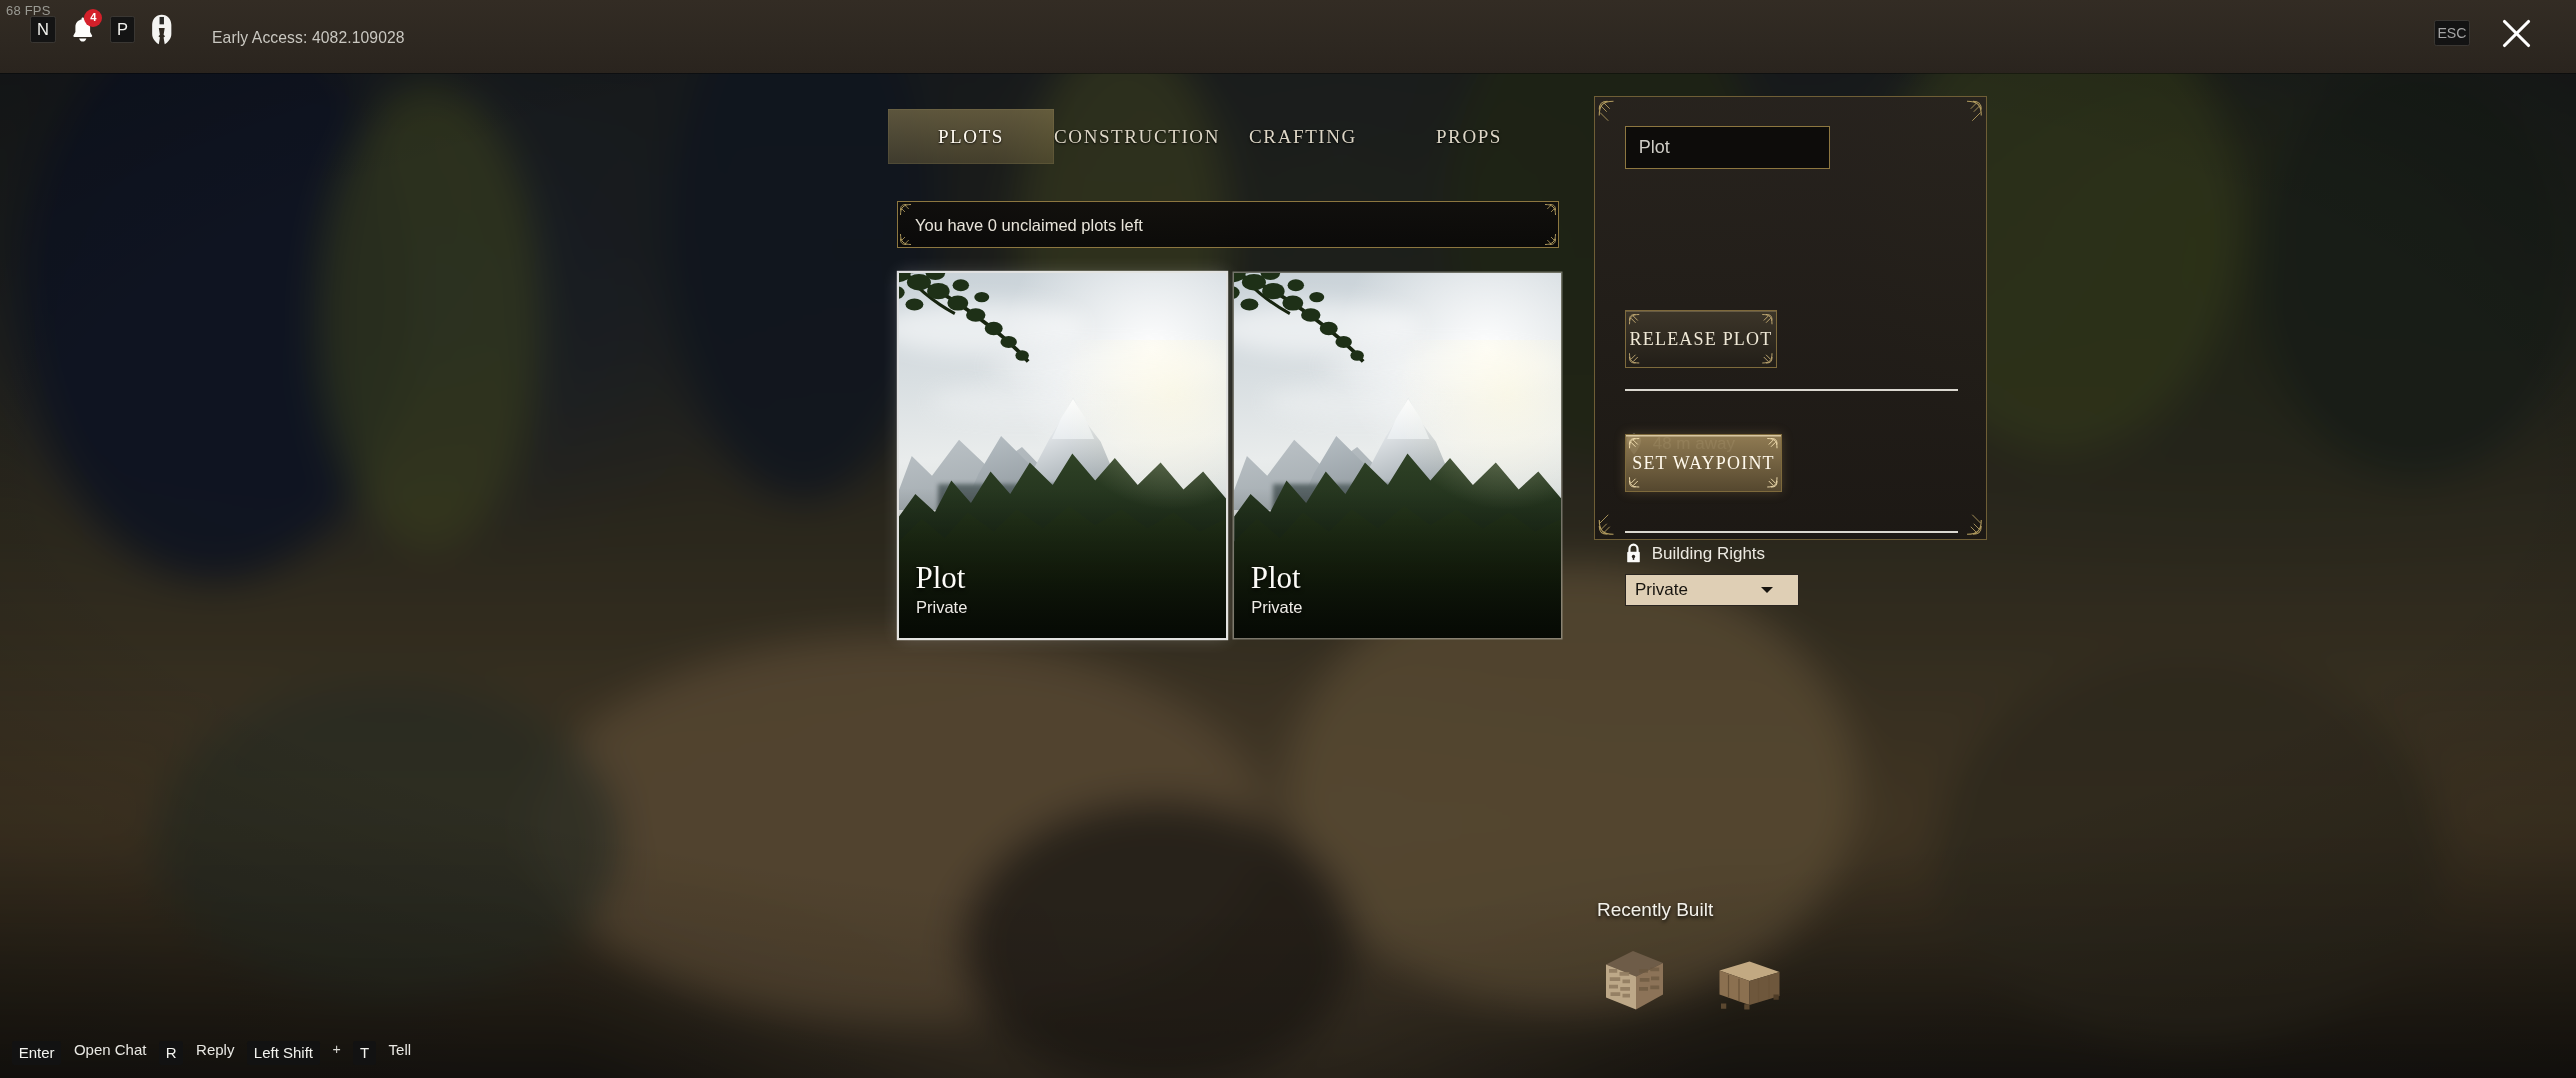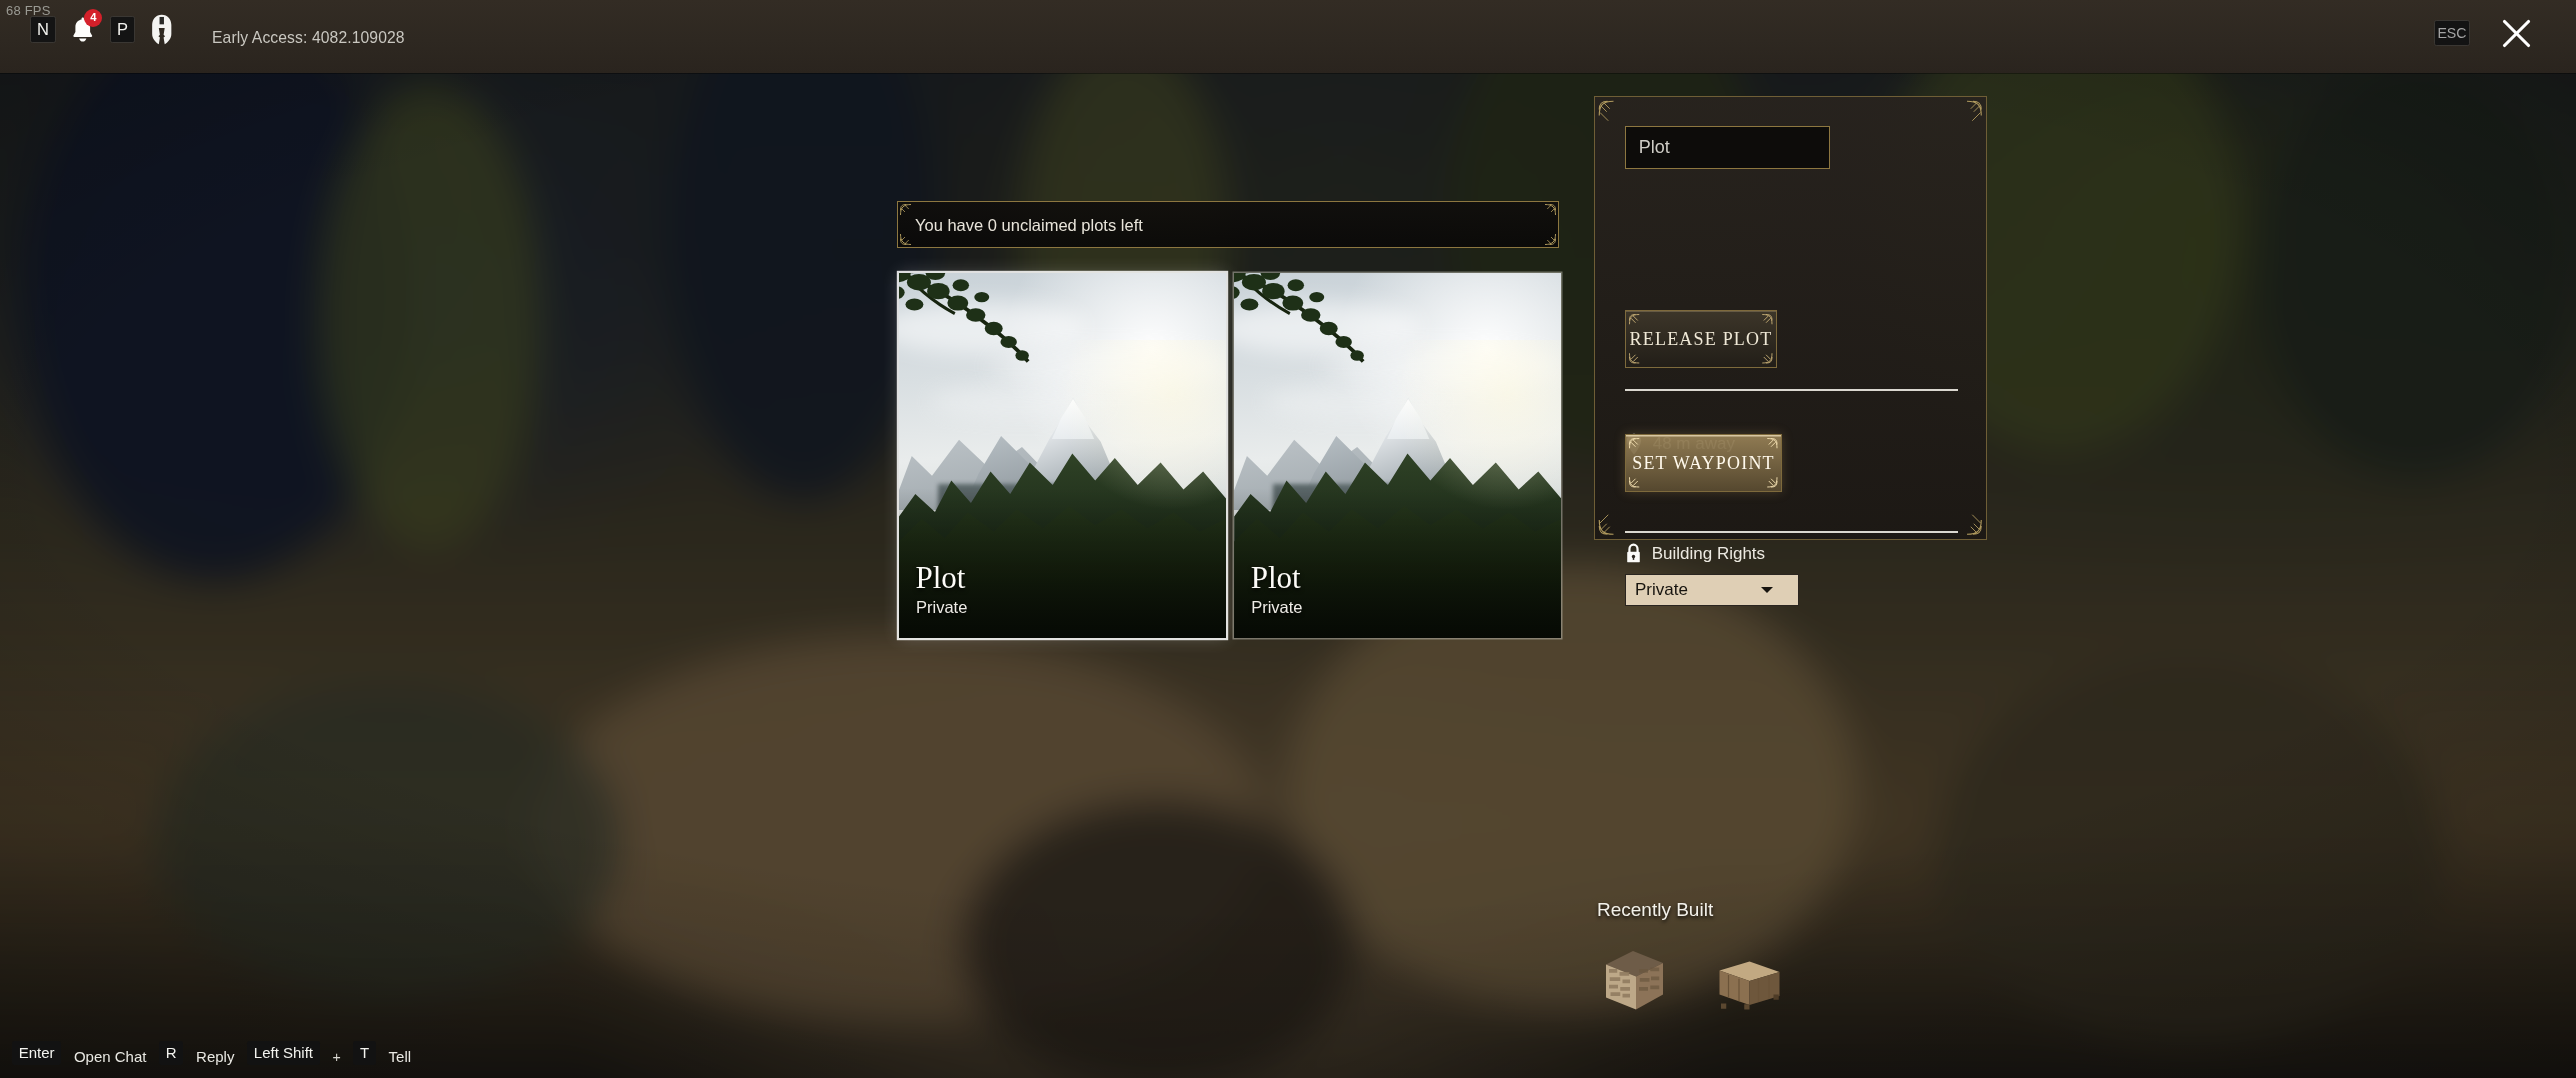--- a/index.html
+++ b/index.html
@@ -179,21 +179,21 @@
   .caret { width:0; height:0; border-left:6px solid transparent; border-right:6px solid transparent;
     border-top:6.7px solid #17140f; margin-right:16.5px; }
 
   
   .recent { position:absolute; left:1597px; top:899px; z-index:12; }
   .recent-title { font-size:19px; color:#f3f1ea; text-shadow:0 1.5px 3.7px rgba(0,0,0,.85); }
   .recent-items { margin-top:24px; display:flex; gap:43px; align-items:flex-end; }
   .ritem { width:72px; height:66px; position:relative; cursor:pointer; }
 
   
-  .hints { position:absolute; left:12px; bottom:13.5px; display:flex; align-items:flex-end; gap:12.7px; z-index:20; }
+  .hints { position:absolute; left:12px; bottom:13.5px; display:flex; align-items:flex-start; gap:12.7px; z-index:20; }
   .hint-cap { display:inline-flex; align-items:center; justify-content:center; height:24px; padding:0 6.7px;
     background:#121212; border-radius:2.2px; color:#f3f3ef; font-size:15px; line-height:1; }
   .hint-lbl { font-size:15px; color:#e9e8e3; }
   .plus { font-size:14.2px; color:#d9d8d3; }
 </style>
 </head>
 <body>
 
 <div id="root">
 
@@ -240,20 +240,26 @@
 
     <div class="esc-wrap">
       <div class="esc-cap">ESC</div>
       <svg class="close-x" viewBox="0 0 44 44">
         <line x1="6" y1="6" x2="38" y2="38" stroke="#ffffff" stroke-width="4.2" stroke-linecap="round"></line>
         <line x1="38" y1="6" x2="6" y2="38" stroke="#ffffff" stroke-width="4.2" stroke-linecap="round"></line>
       </svg>
     </div>
   </div>
 
+  <div class="tabs">
+    <div class="tab active">PLOTS</div>
+    <div class="tab">CONSTRUCTION</div>
+    <div class="tab">CRAFTING</div>
+    <div class="tab">PROPS</div>
+  </div>
 
   <div class="banner">
     <svg class="corner c-tl" viewBox="0 0 24 24">
       <path d="M2 10 C2 4 4 2 10 2 M2 16 C2 6 6 2 16 2" stroke="#b09a5e" stroke-width="1.3" fill="none"></path>
       <path d="M3 7 l5 5 M8 3 l5 5" stroke="#b09a5e" stroke-width="1.1" fill="none"></path>
     </svg>
     <svg class="corner c-tr" viewBox="0 0 24 24">
       <path d="M2 10 C2 4 4 2 10 2 M2 16 C2 6 6 2 16 2" stroke="#b09a5e" stroke-width="1.3" fill="none"></path>
       <path d="M3 7 l5 5 M8 3 l5 5" stroke="#b09a5e" stroke-width="1.1" fill="none"></path>
     </svg>

